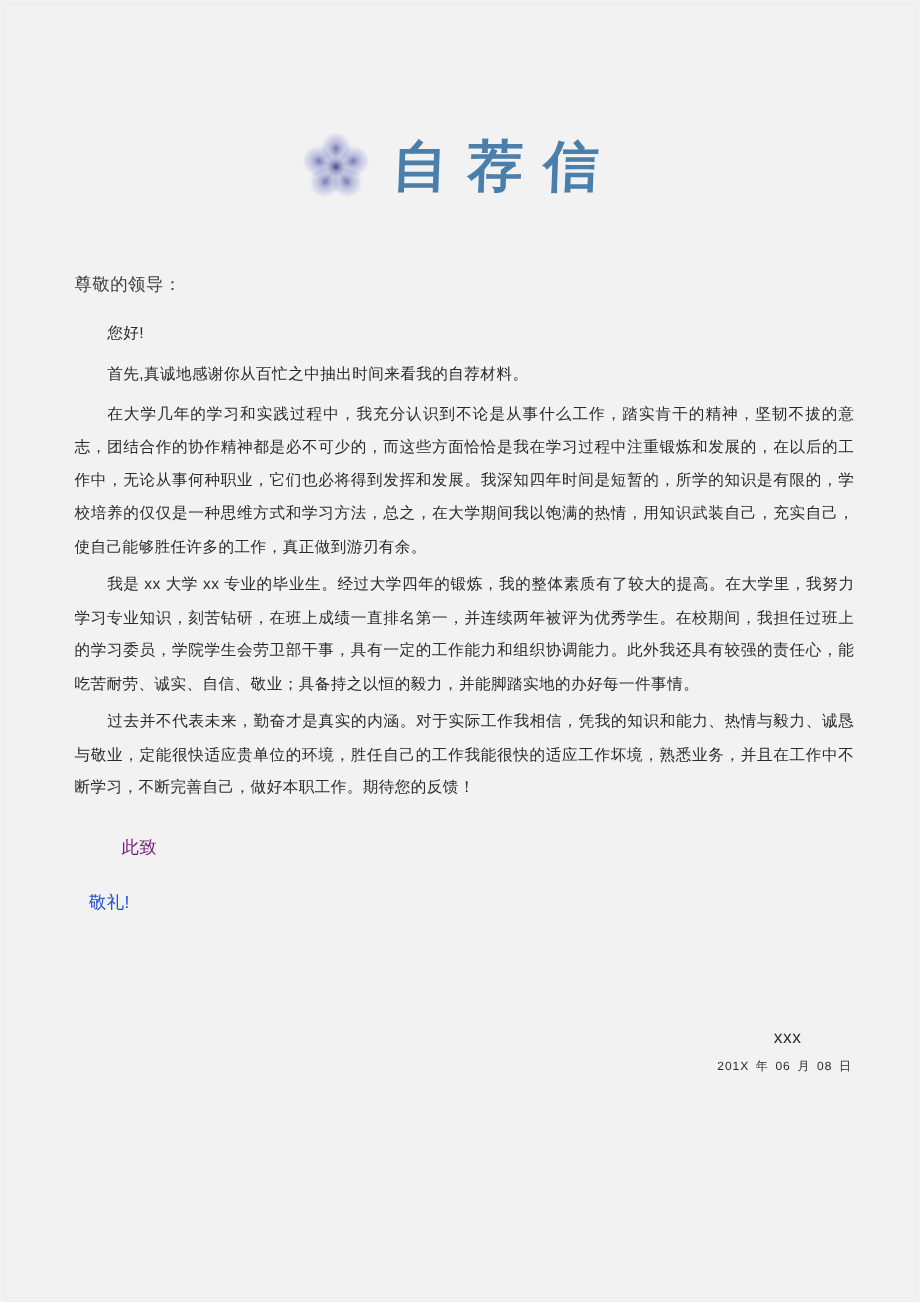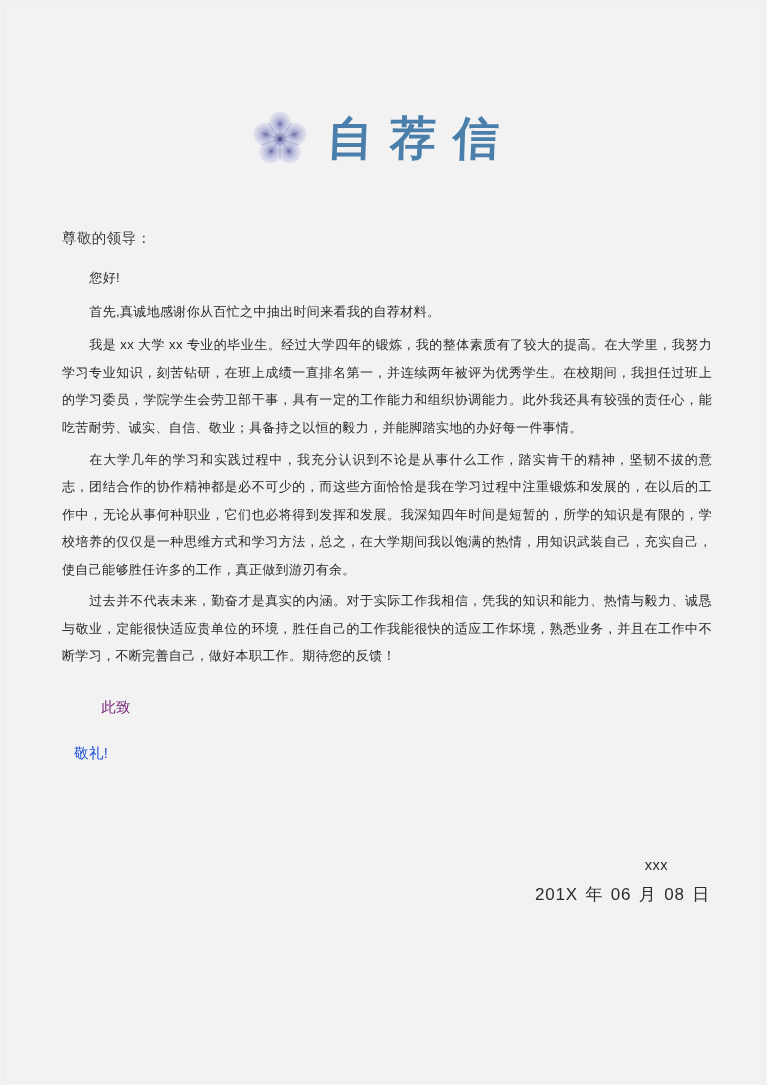--- a/index.html
+++ b/index.html
@@ -119,21 +119,21 @@
     text-align: right;
   }
   .sign-name {
     font-size: 14.5px;
     color: #2b2b2b;
     line-height: 1.4;
     margin: 0 42px 8px 0;
     letter-spacing: 0.5px;
   }
   .sign-date {
-    font-size: 17px;
+    font-size: 10px;
     color: #2b2b2b;
     line-height: 1.4;
     margin: 0;
     letter-spacing: 0.8px;
     word-spacing: 2px;
   }
 </style>
 </head>
 <body>
 
@@ -189,23 +189,23 @@
   </div>
 
   <div class="body-area">
 
     <p class="salutation">尊敬的领导：</p>
 
     <p class="para indent short gap-small">您好!</p>
 
     <p class="para indent short gap-small">首先,真诚地感谢你从百忙之中抽出时间来看我的自荐材料。</p>
 
+    <p class="para indent">在大学几年的学习和实践过程中，我充分认识到不论是从事什么工作，踏实肯干的精神，坚韧不拔的意志，团结合作的协作精神都是必不可少的，而这些方面恰恰是我在学习过程中注重锻炼和发展的，在以后的工作中，无论从事何种职业，它们也必将得到发挥和发展。我深知四年时间是短暂的，所学的知识是有限的，学校培养的仅仅是一种思维方式和学习方法，总之，在大学期间我以饱满的热情，用知识武装自己，充实自己，使自己能够胜任许多的工作，真正做到游刃有余。</p>
+
     <p class="para indent">我是 xx 大学 xx 专业的毕业生。经过大学四年的锻炼，我的整体素质有了较大的提高。在大学里，我努力学习专业知识，刻苦钻研，在班上成绩一直排名第一，并连续两年被评为优秀学生。在校期间，我担任过班上的学习委员，学院学生会劳卫部干事，具有一定的工作能力和组织协调能力。此外我还具有较强的责任心，能吃苦耐劳、诚实、自信、敬业；具备持之以恒的毅力，并能脚踏实地的办好每一件事情。</p>
-
-    <p class="para indent">在大学几年的学习和实践过程中，我充分认识到不论是从事什么工作，踏实肯干的精神，坚韧不拔的意志，团结合作的协作精神都是必不可少的，而这些方面恰恰是我在学习过程中注重锻炼和发展的，在以后的工作中，无论从事何种职业，它们也必将得到发挥和发展。我深知四年时间是短暂的，所学的知识是有限的，学校培养的仅仅是一种思维方式和学习方法，总之，在大学期间我以饱满的热情，用知识武装自己，充实自己，使自己能够胜任许多的工作，真正做到游刃有余。</p>
 
     <p class="para indent">过去并不代表未来，勤奋才是真实的内涵。对于实际工作我相信，凭我的知识和能力、热情与毅力、诚恳与敬业，定能很快适应贵单位的环境，胜任自己的工作我能很快的适应工作坏境，熟悉业务，并且在工作中不断学习，不断完善自己，做好本职工作。期待您的反馈！</p>
 
     <div class="closing">
       <p class="cz">此致</p>
       <p class="jl">敬礼!</p>
     </div>
   </div>
 
   <div class="sign-area">

